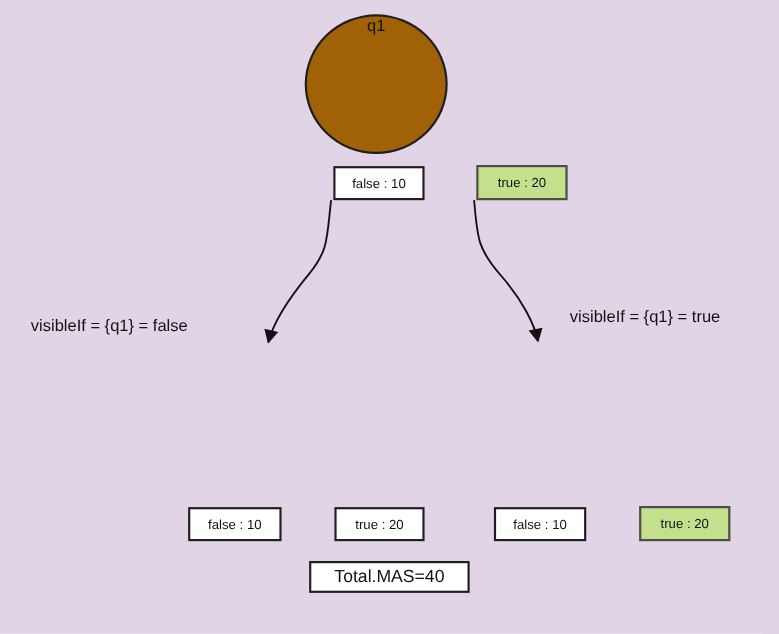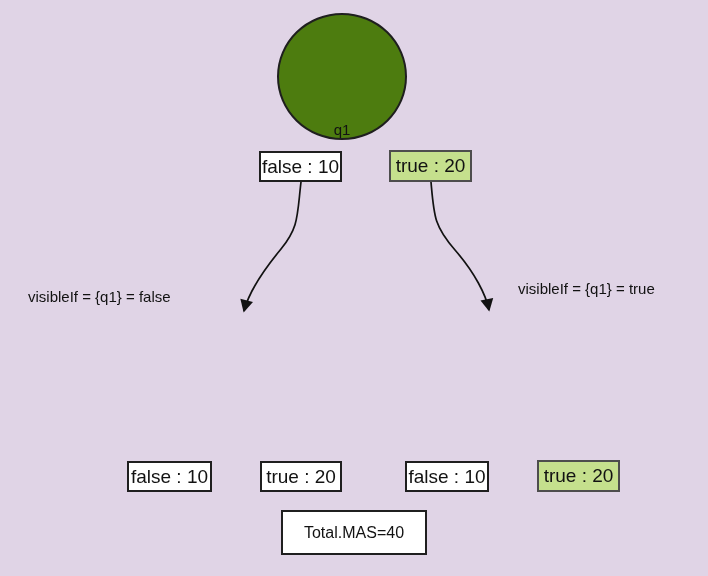--- a/index.html
+++ b/index.html
@@ -13,59 +13,60 @@
     background: #e0d4e6;
     color: #121212;
     overflow: hidden;
   }
   .edges {
     position: absolute; left: 0; top: 0;
     pointer-events: none;
   }
   .node {
     position: absolute;
-    background: #4d7c0f;
+    background: #a16207;
     border: 2px solid #1f1f1f;
     border-radius: 50%;
-    display: flex; align-items: flex-end; justify-content: center;
+    display: flex; align-items: flex-start; justify-content: center;
     font-size: 15px;
     box-sizing: border-box;
   }
   #node-q1 { left: 277px; top: 13px;  width: 130px; height: 127px; }
   #node-q2 { left: 179px; top: 312px; width: 131px; height: 131px; }
   #node-q3 { left: 422px; top: 311px; width: 133px; height: 133px; }
   .opt {
     position: absolute;
     background: #ffffff;
     border: 2px solid #1f1f1f;
     display: flex; align-items: center; justify-content: center;
-    font-size: 19px;
+    font-size: 12px;
     box-sizing: border-box;
     white-space: nowrap;
+    margin-left: 44px;
   }
   .opt.green {
     background: #c5e08d;
     border-color: #4d4d4d;
   }
   #opt-q1-false { left: 259px; top: 151px; width: 83px; height: 31px; }
   #opt-q1-true  { left: 389px; top: 150px; width: 83px; height: 32px; }
   #opt-q2-false { left: 127px; top: 461px; width: 85px; height: 31px; }
   #opt-q2-true  { left: 260px; top: 461px; width: 82px; height: 31px; }
   #opt-q3-false { left: 405px; top: 461px; width: 84px; height: 31px; }
   #opt-q3-true  { left: 537px; top: 460px; width: 83px; height: 32px; }
   .edge-label {
     position: absolute;
     font-size: 15px;
     white-space: nowrap;
   }
   #edge-label-left  { left: 28px;  top: 288px; text-align: right; }
   #edge-label-right { left: 518px; top: 280px; }
   #total-box {
     position: absolute;
-    left: 281px; top: 510px; width: 146px; height: 45px;
+    left: 281px; top: 510px; width: 146px; height: 29px;
     background: #ffffff;
     border: 2px solid #1f1f1f;
     display: flex; align-items: center; justify-content: center;
     font-size: 16px;
     box-sizing: border-box;
     white-space: nowrap;
   }
 </style>
 </head>
 <body>

